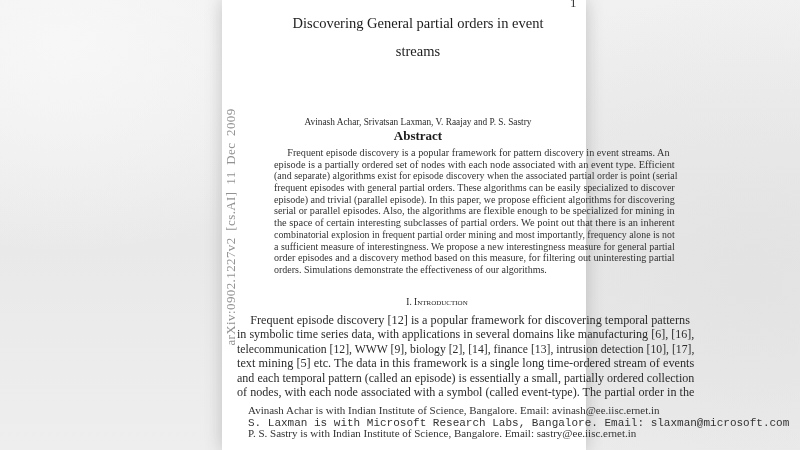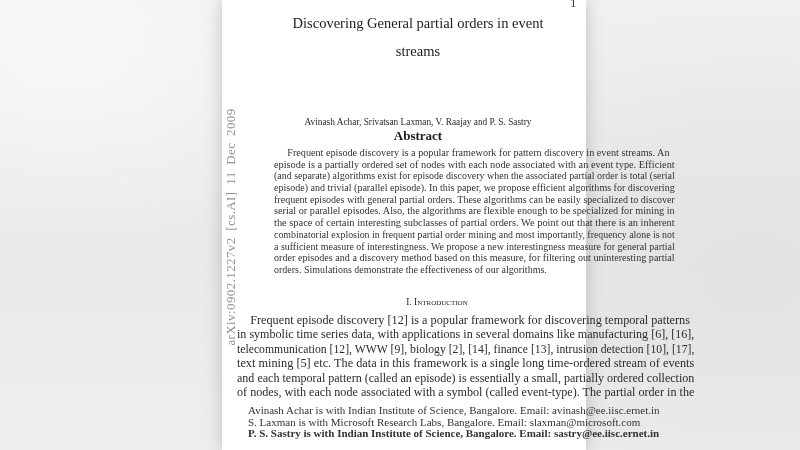--- a/index.html
+++ b/index.html
@@ -71,23 +71,23 @@
 
     <div class="centerblk authors">
       <div class="cline"><span class="fit-c" style="transform-origin: 50% 50%; margin-top: 47px;">Avinash Achar, Srivatsan Laxman, V. Raajay and P. S. Sastry</span></div>
     </div>
 
     <div class="centerblk abs-head">Abstract</div>
 
     <div class="abs-body">
       <div class="line"><span class="fit-j indent" style="transform-origin: 0px 50%; transform: scaleX(1.01817);">Frequent episode discovery is a popular framework for pattern discovery in event streams. An</span></div>
       <div class="line"><span class="fit-j" style="transform-origin: 0px 50%; transform: scaleX(1.03191);">episode is a partially ordered set of nodes with each node associated with an event type. Efficient</span></div>
-      <div class="line"><span class="fit-j" style="transform-origin: 0px 50%; transform: scaleX(0.995141);">(and separate) algorithms exist for episode discovery when the associated partial order is total (serial</span></div>
+      <div class="line"><span class="fit-j" style="transform-origin: 0px 50%; transform: scaleX(0.995141);">(and separate) algorithms exist for episode discovery when the associated partial order is point (serial</span></div>
+      <div class="line"><span class="fit-j" style="transform-origin: 0px 50%; transform: scaleX(1.00256);">frequent episodes with general partial orders. These algorithms can be easily specialized to discover</span></div>
       <div class="line"><span class="fit-j" style="transform-origin: 0px 50%; transform: scaleX(1.0042);">episode) and trivial (parallel episode). In this paper, we propose efficient algorithms for discovering</span></div>
-      <div class="line"><span class="fit-j" style="transform-origin: 0px 50%; transform: scaleX(1.00256);">frequent episodes with general partial orders. These algorithms can be easily specialized to discover</span></div>
       <div class="line"><span class="fit-j" style="transform-origin: 0px 50%; transform: scaleX(1.02258);">serial or parallel episodes. Also, the algorithms are flexible enough to be specialized for mining in</span></div>
       <div class="line"><span class="fit-j" style="transform-origin: 0px 50%; transform: scaleX(1.04);">the space of certain interesting subclasses of partial orders. We point out that there is an inherent</span></div>
       <div class="line"><span class="fit-j" style="transform-origin: 0px 50%; transform: scaleX(0.985774);">combinatorial explosion in frequent partial order mining and most importantly, frequency alone is not</span></div>
       <div class="line"><span class="fit-j" style="transform-origin: 0px 50%; transform: scaleX(0.99396);">a sufficient measure of interestingness. We propose a new interestingness measure for general partial</span></div>
       <div class="line"><span class="fit-j" style="transform-origin: 0px 50%; transform: scaleX(1.01252);">order episodes and a discovery method based on this measure, for filtering out uninteresting partial</span></div>
       <div class="line"><span class="fit-n" style="transform-origin: 0px 50%;">orders. Simulations demonstrate the effectiveness of our algorithms.</span></div>
     </div>
 
     <div class="intro-head">I. Introduction</div>
 
@@ -95,18 +95,18 @@
       <div class="line"><span class="fit-j indent" style="transform-origin: 0px 50%; transform: scaleX(1.01733);">Frequent episode discovery [12] is a popular framework for discovering temporal patterns</span></div>
       <div class="line"><span class="fit-j" style="transform-origin: 0px 50%; transform: scaleX(1.00462);">in symbolic time series data, with applications in several domains like manufacturing [6], [16],</span></div>
       <div class="line"><span class="fit-j" style="transform-origin: 0px 50%; transform: scaleX(0.974908);">telecommunication [12], WWW [9], biology [2], [14], finance [13], intrusion detection [10], [17],</span></div>
       <div class="line"><span class="fit-j" style="transform-origin: 0px 50%; transform: scaleX(1.02388);">text mining [5] etc. The data in this framework is a single long time-ordered stream of events</span></div>
       <div class="line"><span class="fit-j" style="transform-origin: 0px 50%; transform: scaleX(1.00329);">and each temporal pattern (called an episode) is essentially a small, partially ordered collection</span></div>
       <div class="line"><span class="fit-j" style="transform-origin: 0px 50%; transform: scaleX(1.0104);">of nodes, with each node associated with a symbol (called event-type). The partial order in the</span></div>
     </div>
 
     <div class="footnotes">
       <div class="line"><span class="fit-n" style="transform-origin: 0px 50%;">Avinash Achar is with Indian Institute of Science, Bangalore. Email: avinash@ee.iisc.ernet.in</span></div>
-      <div class="line"><span class="fit-n" style="transform-origin: 0px 50%;">S. Laxman is with Microsoft Research Labs, Bangalore. Email: slaxman@microsoft.com</span></div>
-      <div class="line"><span class="fit-n" style="transform-origin: 0px 50%; font-weight: bold;">P. S. Sastry is with Indian Institute of Science, Bangalore. Email: sastry@ee.iisc.ernet.in</span></div>
+      <div class="line"><span class="fit-n" style="transform-origin: 0px 50%; font-family: Liberation Mono, monospace;">S. Laxman is with Microsoft Research Labs, Bangalore. Email: slaxman@microsoft.com</span></div>
+      <div class="line"><span class="fit-n" style="transform-origin: 0px 50%;">P. S. Sastry is with Indian Institute of Science, Bangalore. Email: sastry@ee.iisc.ernet.in</span></div>
     </div>
 
   </div>
 </div>
 
 </body></html>

